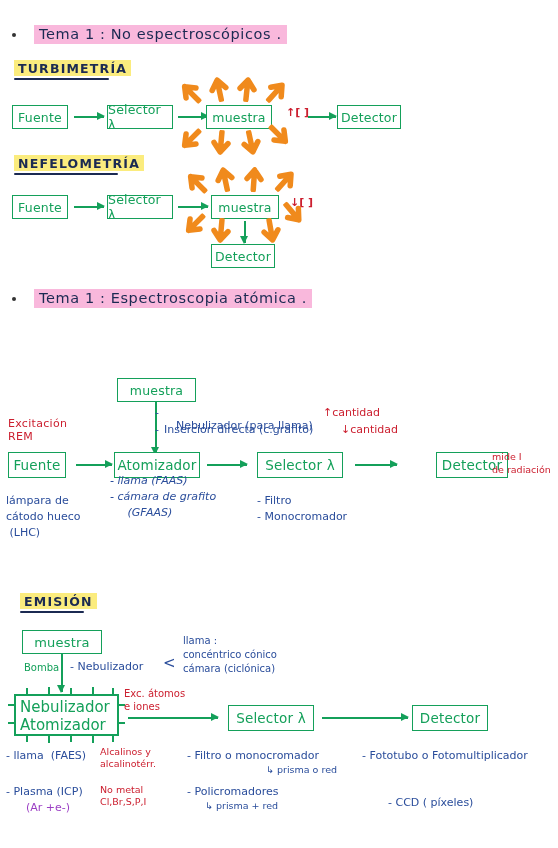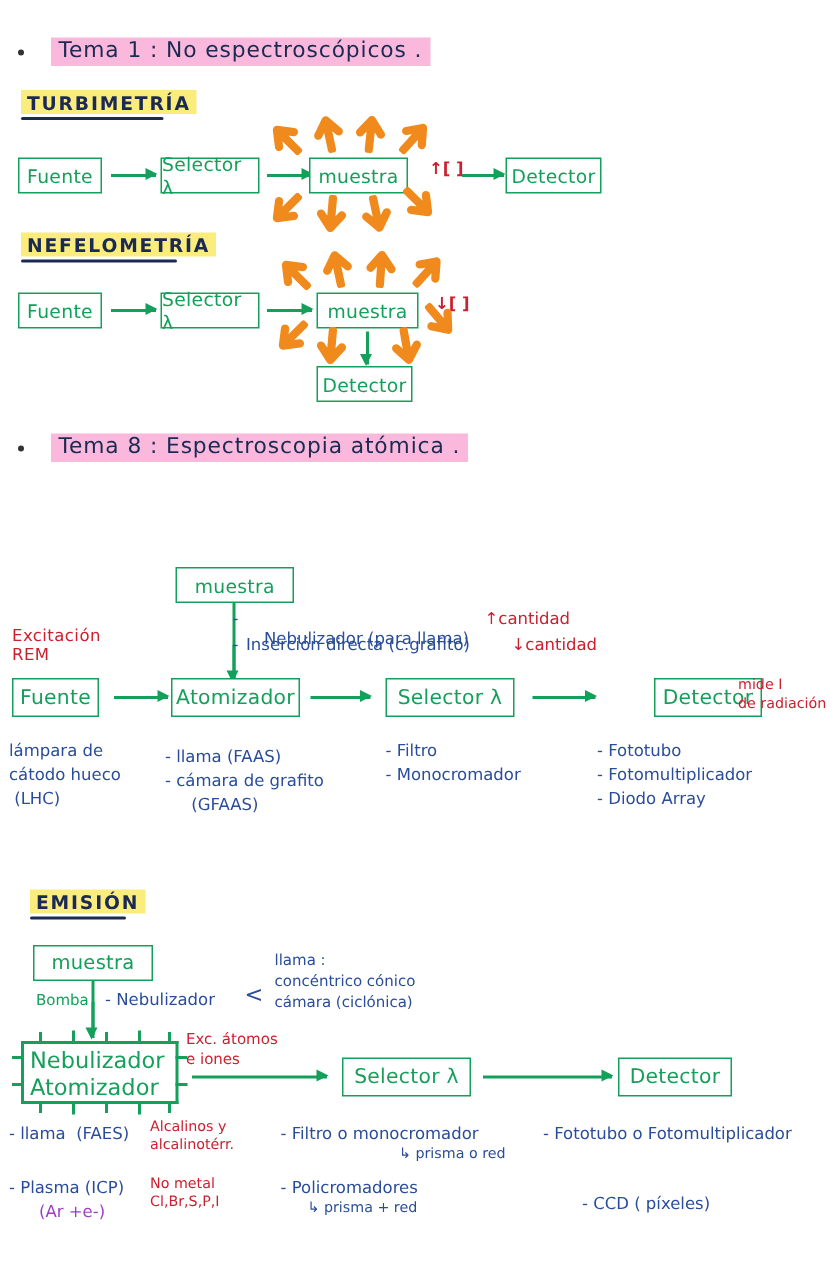--- a/index.html
+++ b/index.html
@@ -223,21 +223,21 @@
       </svg>
   </div>
   <div class="oarrow" style="left:280px;top:200px;transform:rotate(140deg);">
     <svg width="26" height="26" viewBox="0 0 26 26">
         <path d="M13 24 L13 10 M13 4 L6 13 M13 4 L20 13" stroke="#f08a1c" stroke-width="5.5" stroke-linecap="round" fill="none"></path>
       </svg>
   </div>
 
   <div class="topic" style="left:12px;top:289px;">
     <span class="dot"></span>
-    <span class="hl">Tema 8 :  Espectroscopia  atómica .</span>
+    <span class="hl">Tema 1 :  Espectroscopia  atómica .</span>
   </div>
 
 
   <div class="box" style="left:117px;top:378px;width:79px;height:24px;">muestra</div>
   <div class="line" style="left:155px;top:402px;width:1.7px;height:50px;"></div>
   <div class="varrow" style="left:151px;top:430px;height:24px;">
       <span class="sh"></span>
       <span class="hd"></span>
     </div>
 
@@ -270,30 +270,27 @@
       <span class="hd"></span>
     </div>
   <div class="box" style="left:436px;top:452px;width:72px;height:26px;font-size:13.5px;">Detector</div>
   <div class="t red small" style="left:492px;top:451px;line-height:1.35;">mide I
 de radiación</div>
 
   <div class="t blue sm11" style="left:6px;top:493px;line-height:1.45;"><span>lámpara de</span>
 <span>cátodo hueco</span>
 <span> (LHC)</span></div>
 
-  <div class="t blue sm11" style="left:110px;top:497px;line-height:1.45;"><span>- llama (FAAS)</span>
+  <div class="t blue sm11" style="left:110px;top:473px;line-height:1.45;font-style:italic;"><span>- llama (FAAS)</span>
 <span>- cámara de grafito</span>
 <span>     (GFAAS)</span></div>
 
   <div class="t blue sm11" style="left:257px;top:493px;line-height:1.45;"><span>- Filtro</span>
 <span>- Monocromador</span></div>
 
-  <div class="t blue sm11" style="left:398px;top:493px;line-height:1.45;"><span>- Fototubo</span>
-<span>- Fotomultiplicador</span>
-<span>- Diodo Array</span></div>
 
   <div class="sect" style="left:20px;top:591px;">
     <span class="hl">EMISIÓN</span>
     <div class="ul" style="width:64px;"></div>
   </div>
 
   <div class="box" style="left:22px;top:630px;width:80px;height:24px;font-size:13px;">muestra</div>
   <div class="t green sm10" style="left:24px;top:662px;">Bomba</div>
   <div class="line" style="left:61px;top:654px;width:1.7px;height:36px;"></div>
   <div class="varrow" style="left:57px;top:668px;height:24px;">

